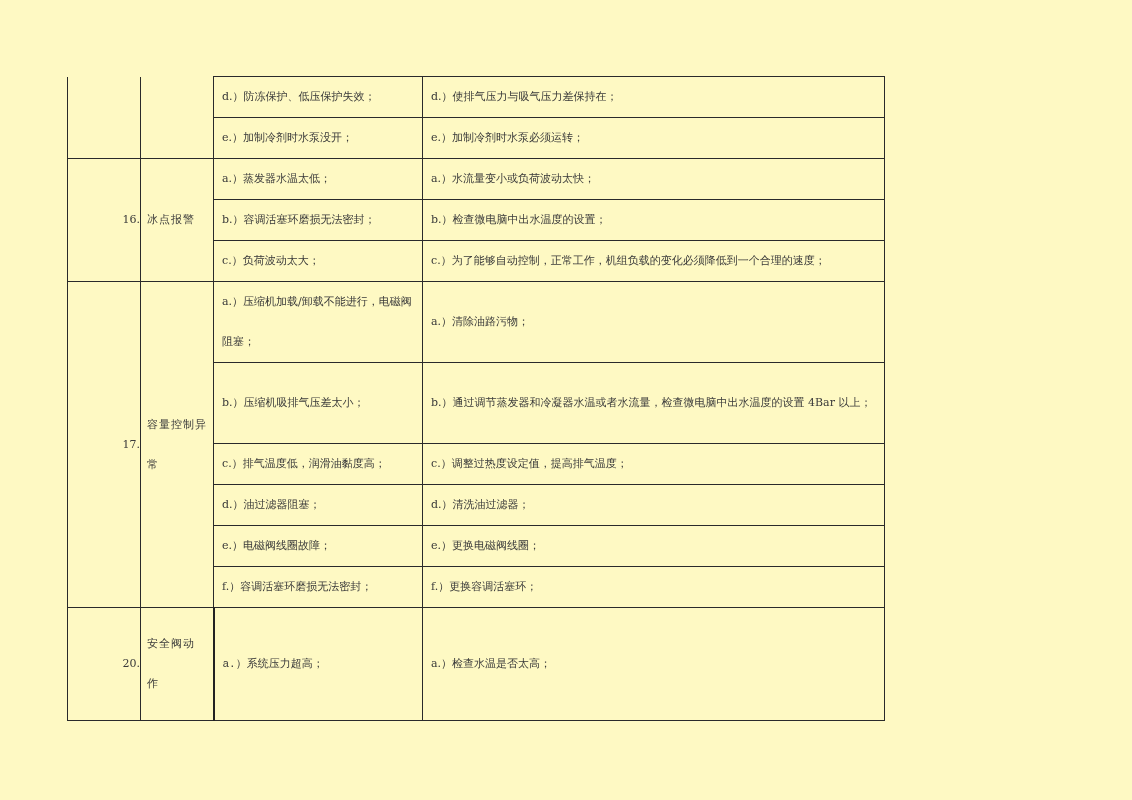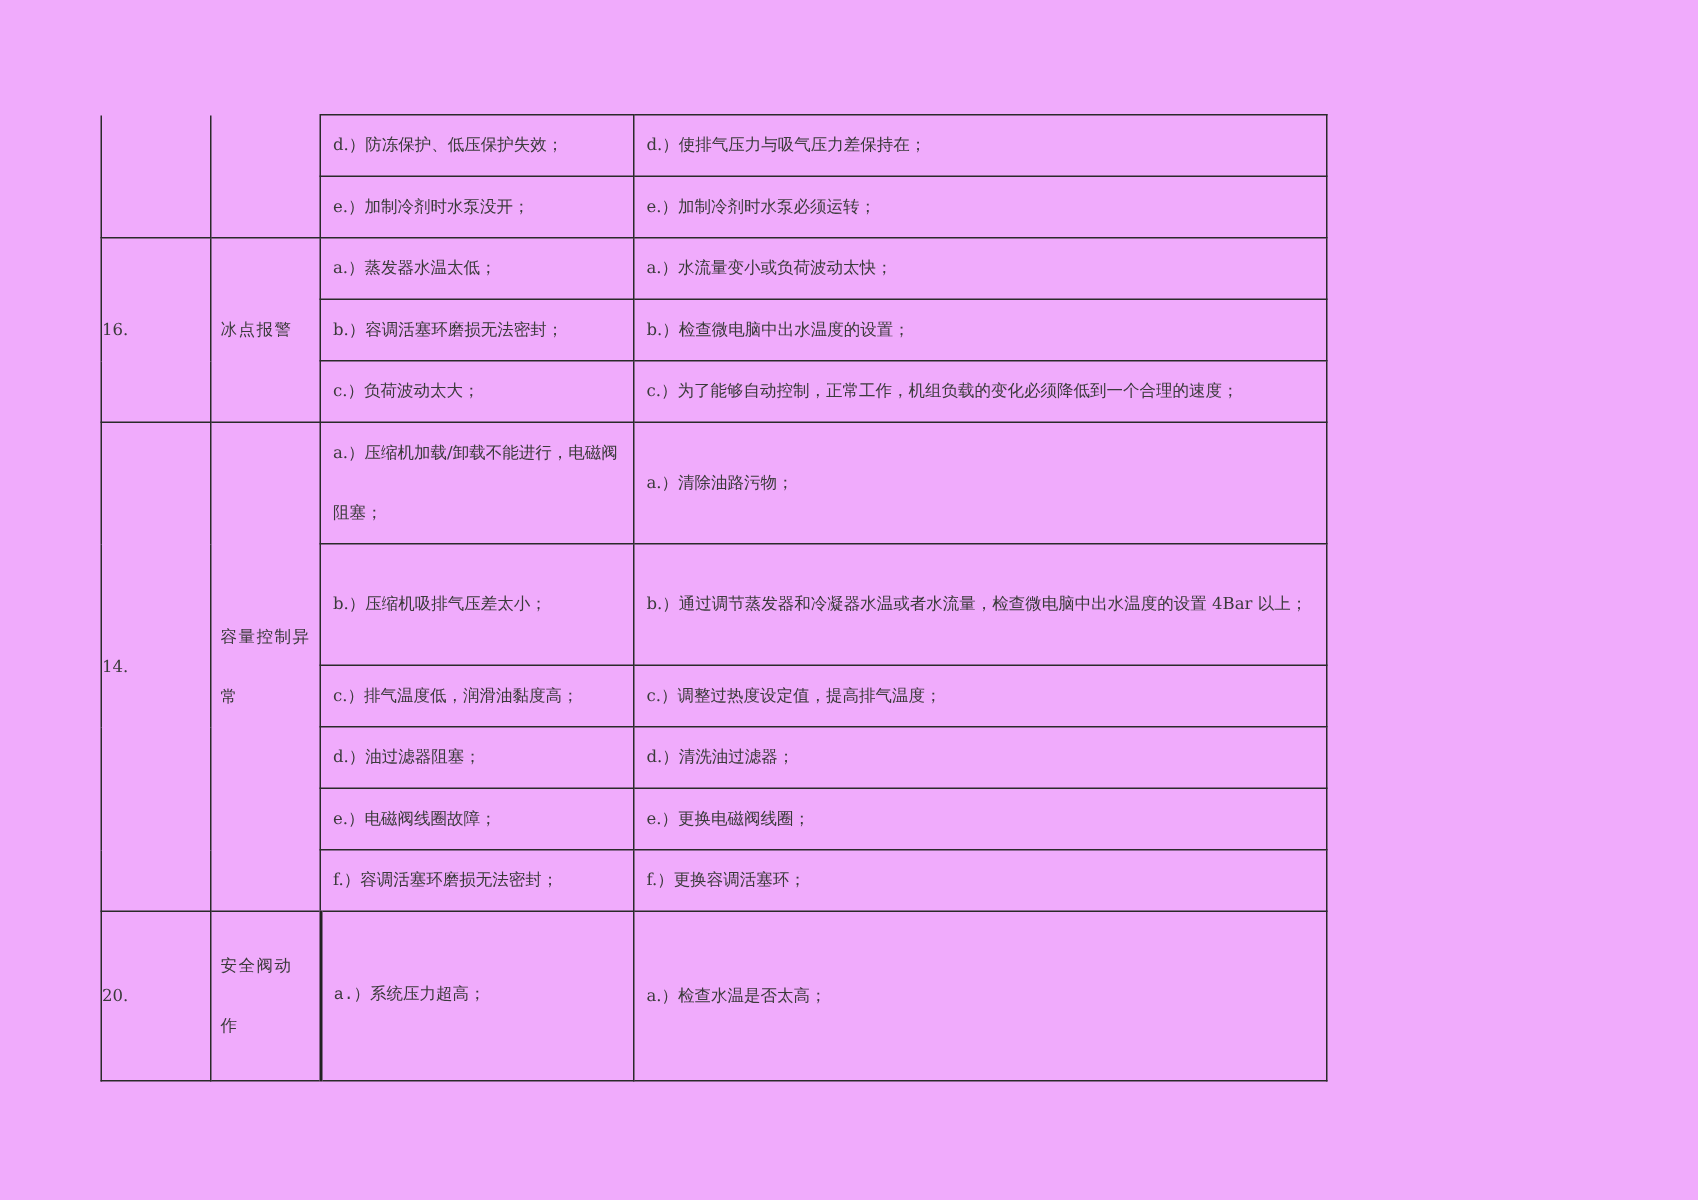--- a/index.html
+++ b/index.html
@@ -1,34 +1,34 @@
 <!DOCTYPE html>
 <html><head>
   <meta charset="utf-8">
   <style>
     html, body { margin: 0; padding: 0; background: #ffffff; }
     body { width: 1132px; height: 800px; position: relative; overflow: hidden;
            font-family: "DejaVu Serif", "Liberation Serif", serif; color: #333; }
-    .page { position: absolute; left: 0; top: 0; width: 1132px; height: 800px; background: #f0abfc; }
+    .page { position: absolute; left: 0; top: 0; width: 1132px; height: 800px; background: #fef9c3; }
     table.fault-table {
       position: absolute; left: 67px; top: 76px;
       border-collapse: collapse; table-layout: fixed;
       width: 817px;
     }
     table.fault-table td {
       border: 1px solid #2a2a2a;
       padding: 0 8px;
       font-size: 11px;
       line-height: 40px;
       vertical-align: middle;
       color: #3a3a3a;
       white-space: nowrap;
       overflow: hidden;
     }
-    table.fault-table td.num { text-align: left; padding: 0; }
+    table.fault-table td.num { text-align: right; padding: 0; }
     table.fault-table td.cat { padding: 16px 6px; letter-spacing: 1px; }
     table.fault-table td.wrap { white-space: normal; }
     td.no-top { border-top: none !important; }
     td.thick-left { border-left: 2px solid #222 !important; font-family: Liberation Mono, monospace; }
     .c1 { width: 73px; } .c2 { width: 73px; } .c3 { width: 209px; } .c4 { width: 462px; }
   </style>
 </head>
 <body>
 
 <div class="page">
@@ -61,21 +61,21 @@
       <tr style="height:41px">
         <td>b.）容调活塞环磨损无法密封；</td>
         <td>b.）检查微电脑中出水温度的设置；</td>
       </tr>
       <tr style="height:41px">
         <td>c.）负荷波动太大；</td>
         <td>c.）为了能够自动控制，正常工作，机组负载的变化必须降低到一个合理的速度；</td>
       </tr>
 
       <tr style="height:80px">
-        <td class="num" rowspan="6">14.</td>
+        <td class="num" rowspan="6">17.</td>
         <td class="cat wrap" rowspan="6">容量控制异常</td>
         <td class="wrap">a.）压缩机加载/卸载不能进行，电磁阀阻塞；</td>
         <td>a.）清除油路污物；</td>
       </tr>
       <tr style="height:81px">
         <td>b.）压缩机吸排气压差太小；</td>
         <td class="wrap">b.）通过调节蒸发器和冷凝器水温或者水流量，检查微电脑中出水温度的设置 4Bar 以上；</td>
       </tr>
       <tr style="height:41px">
         <td>c.）排气温度低，润滑油黏度高；</td>

